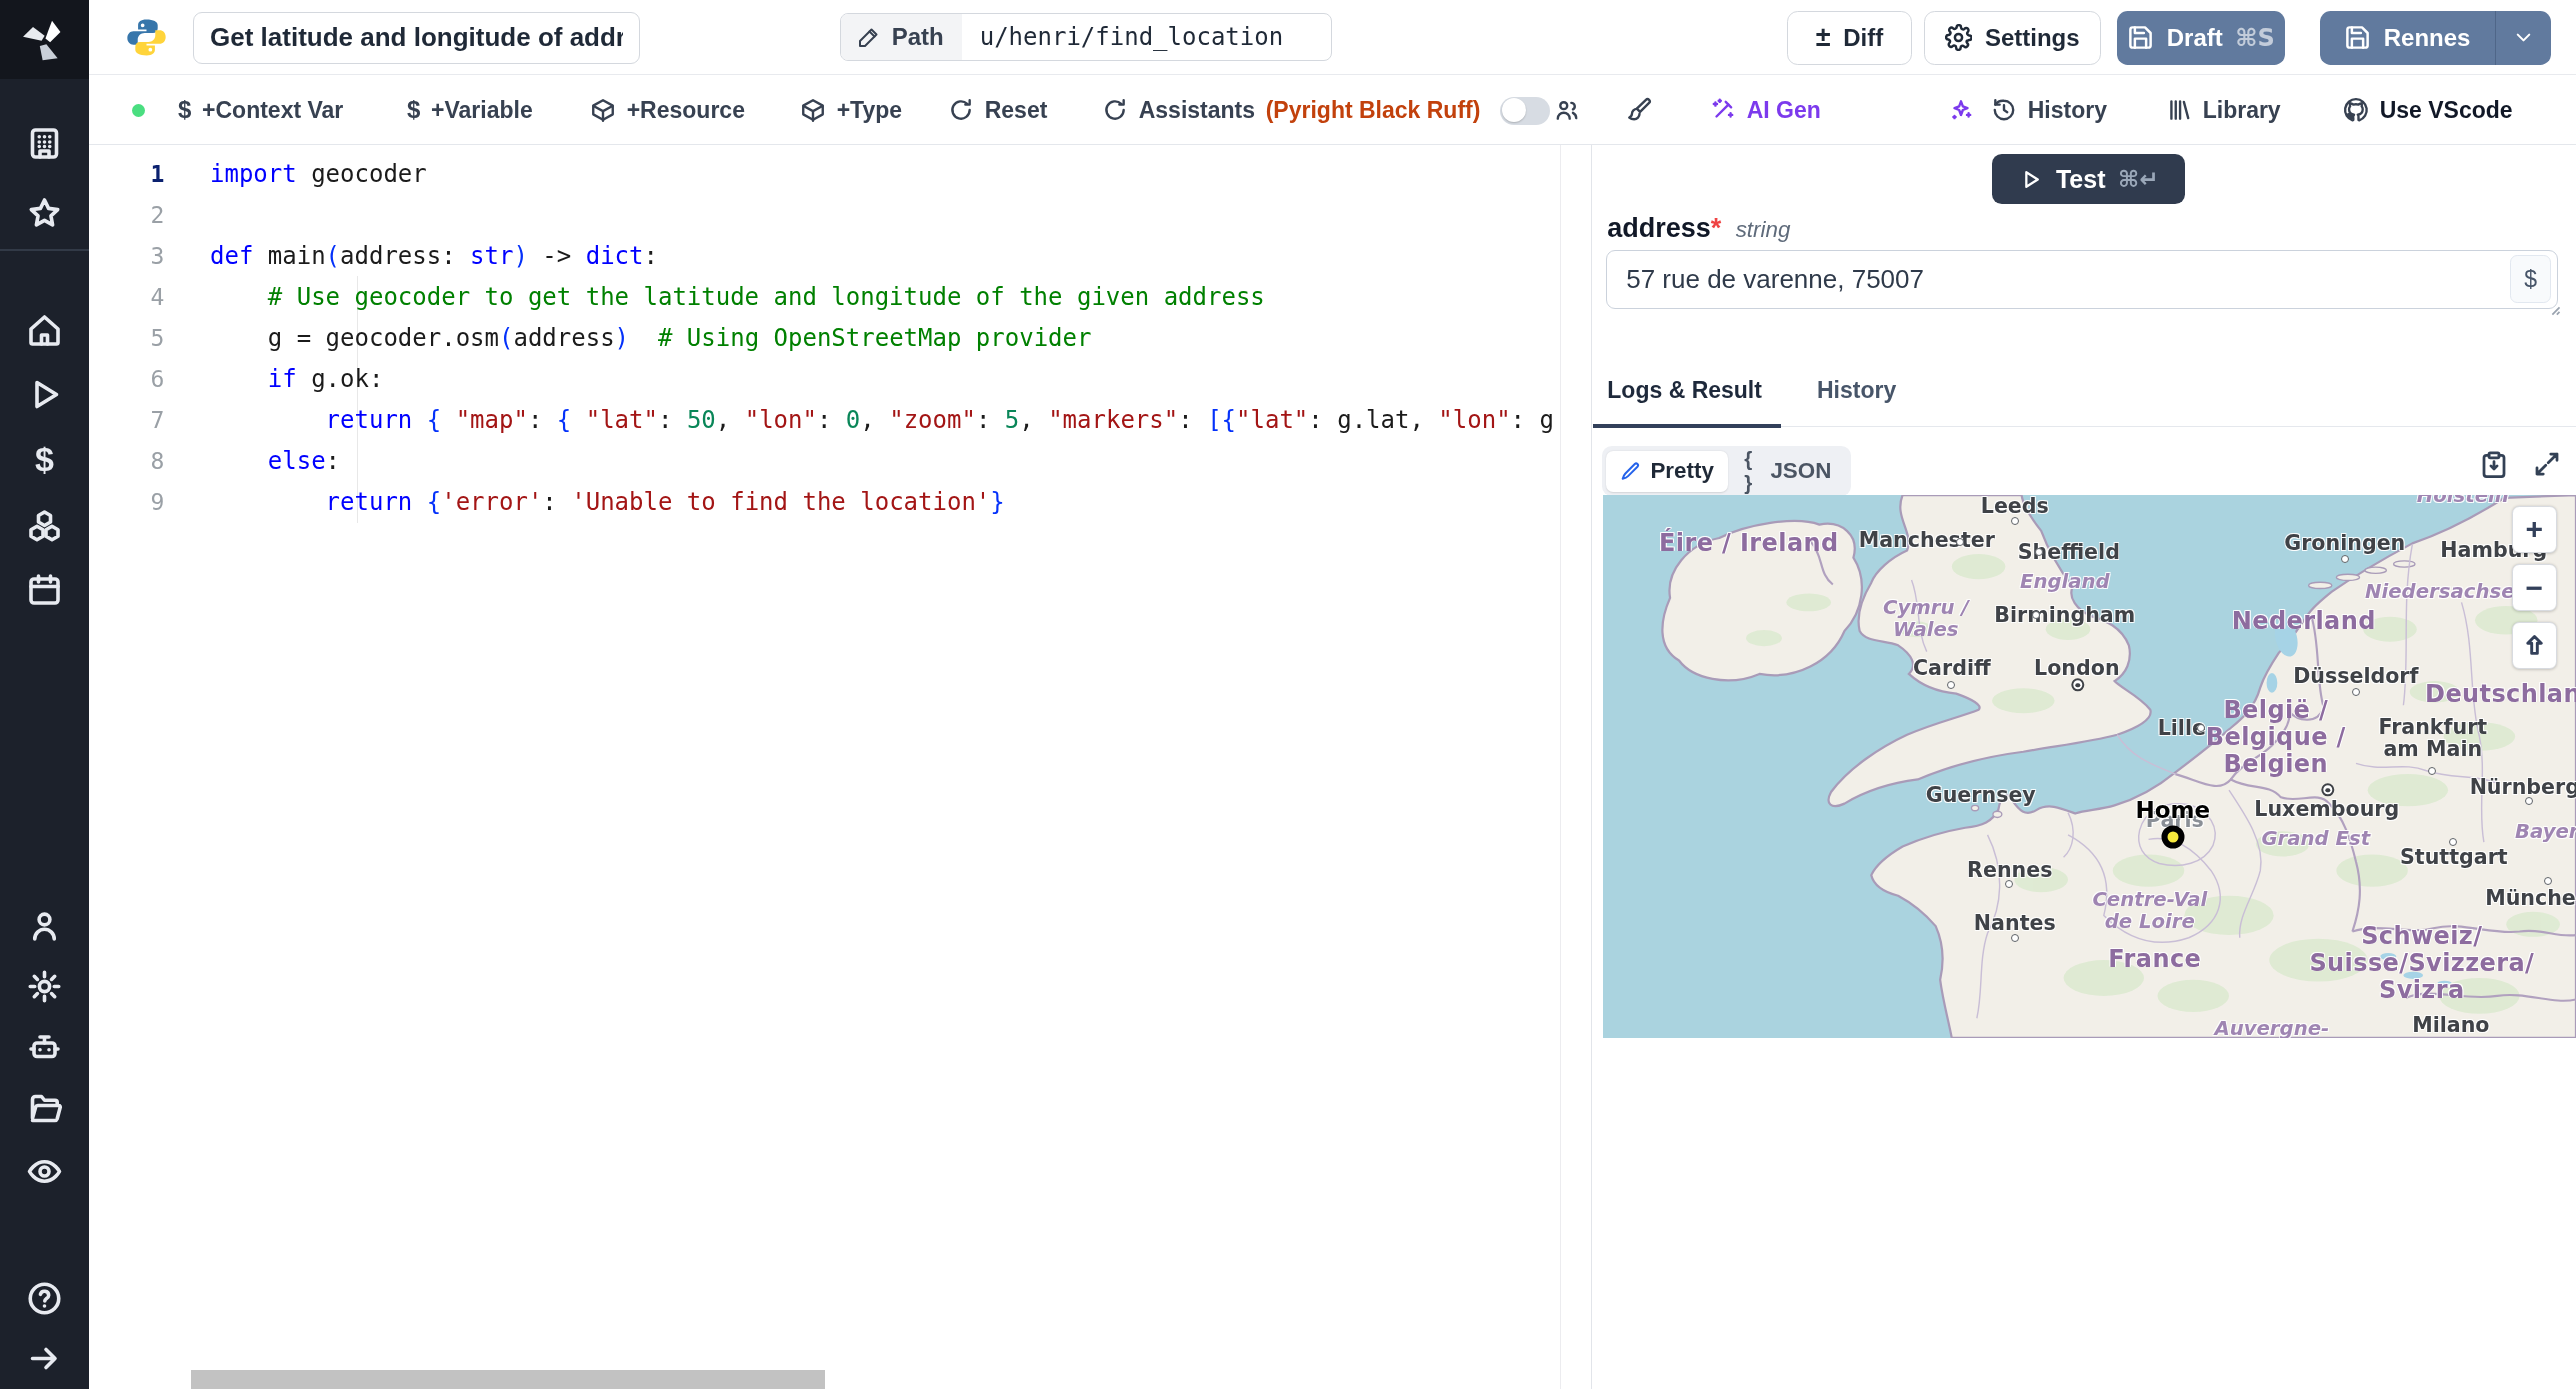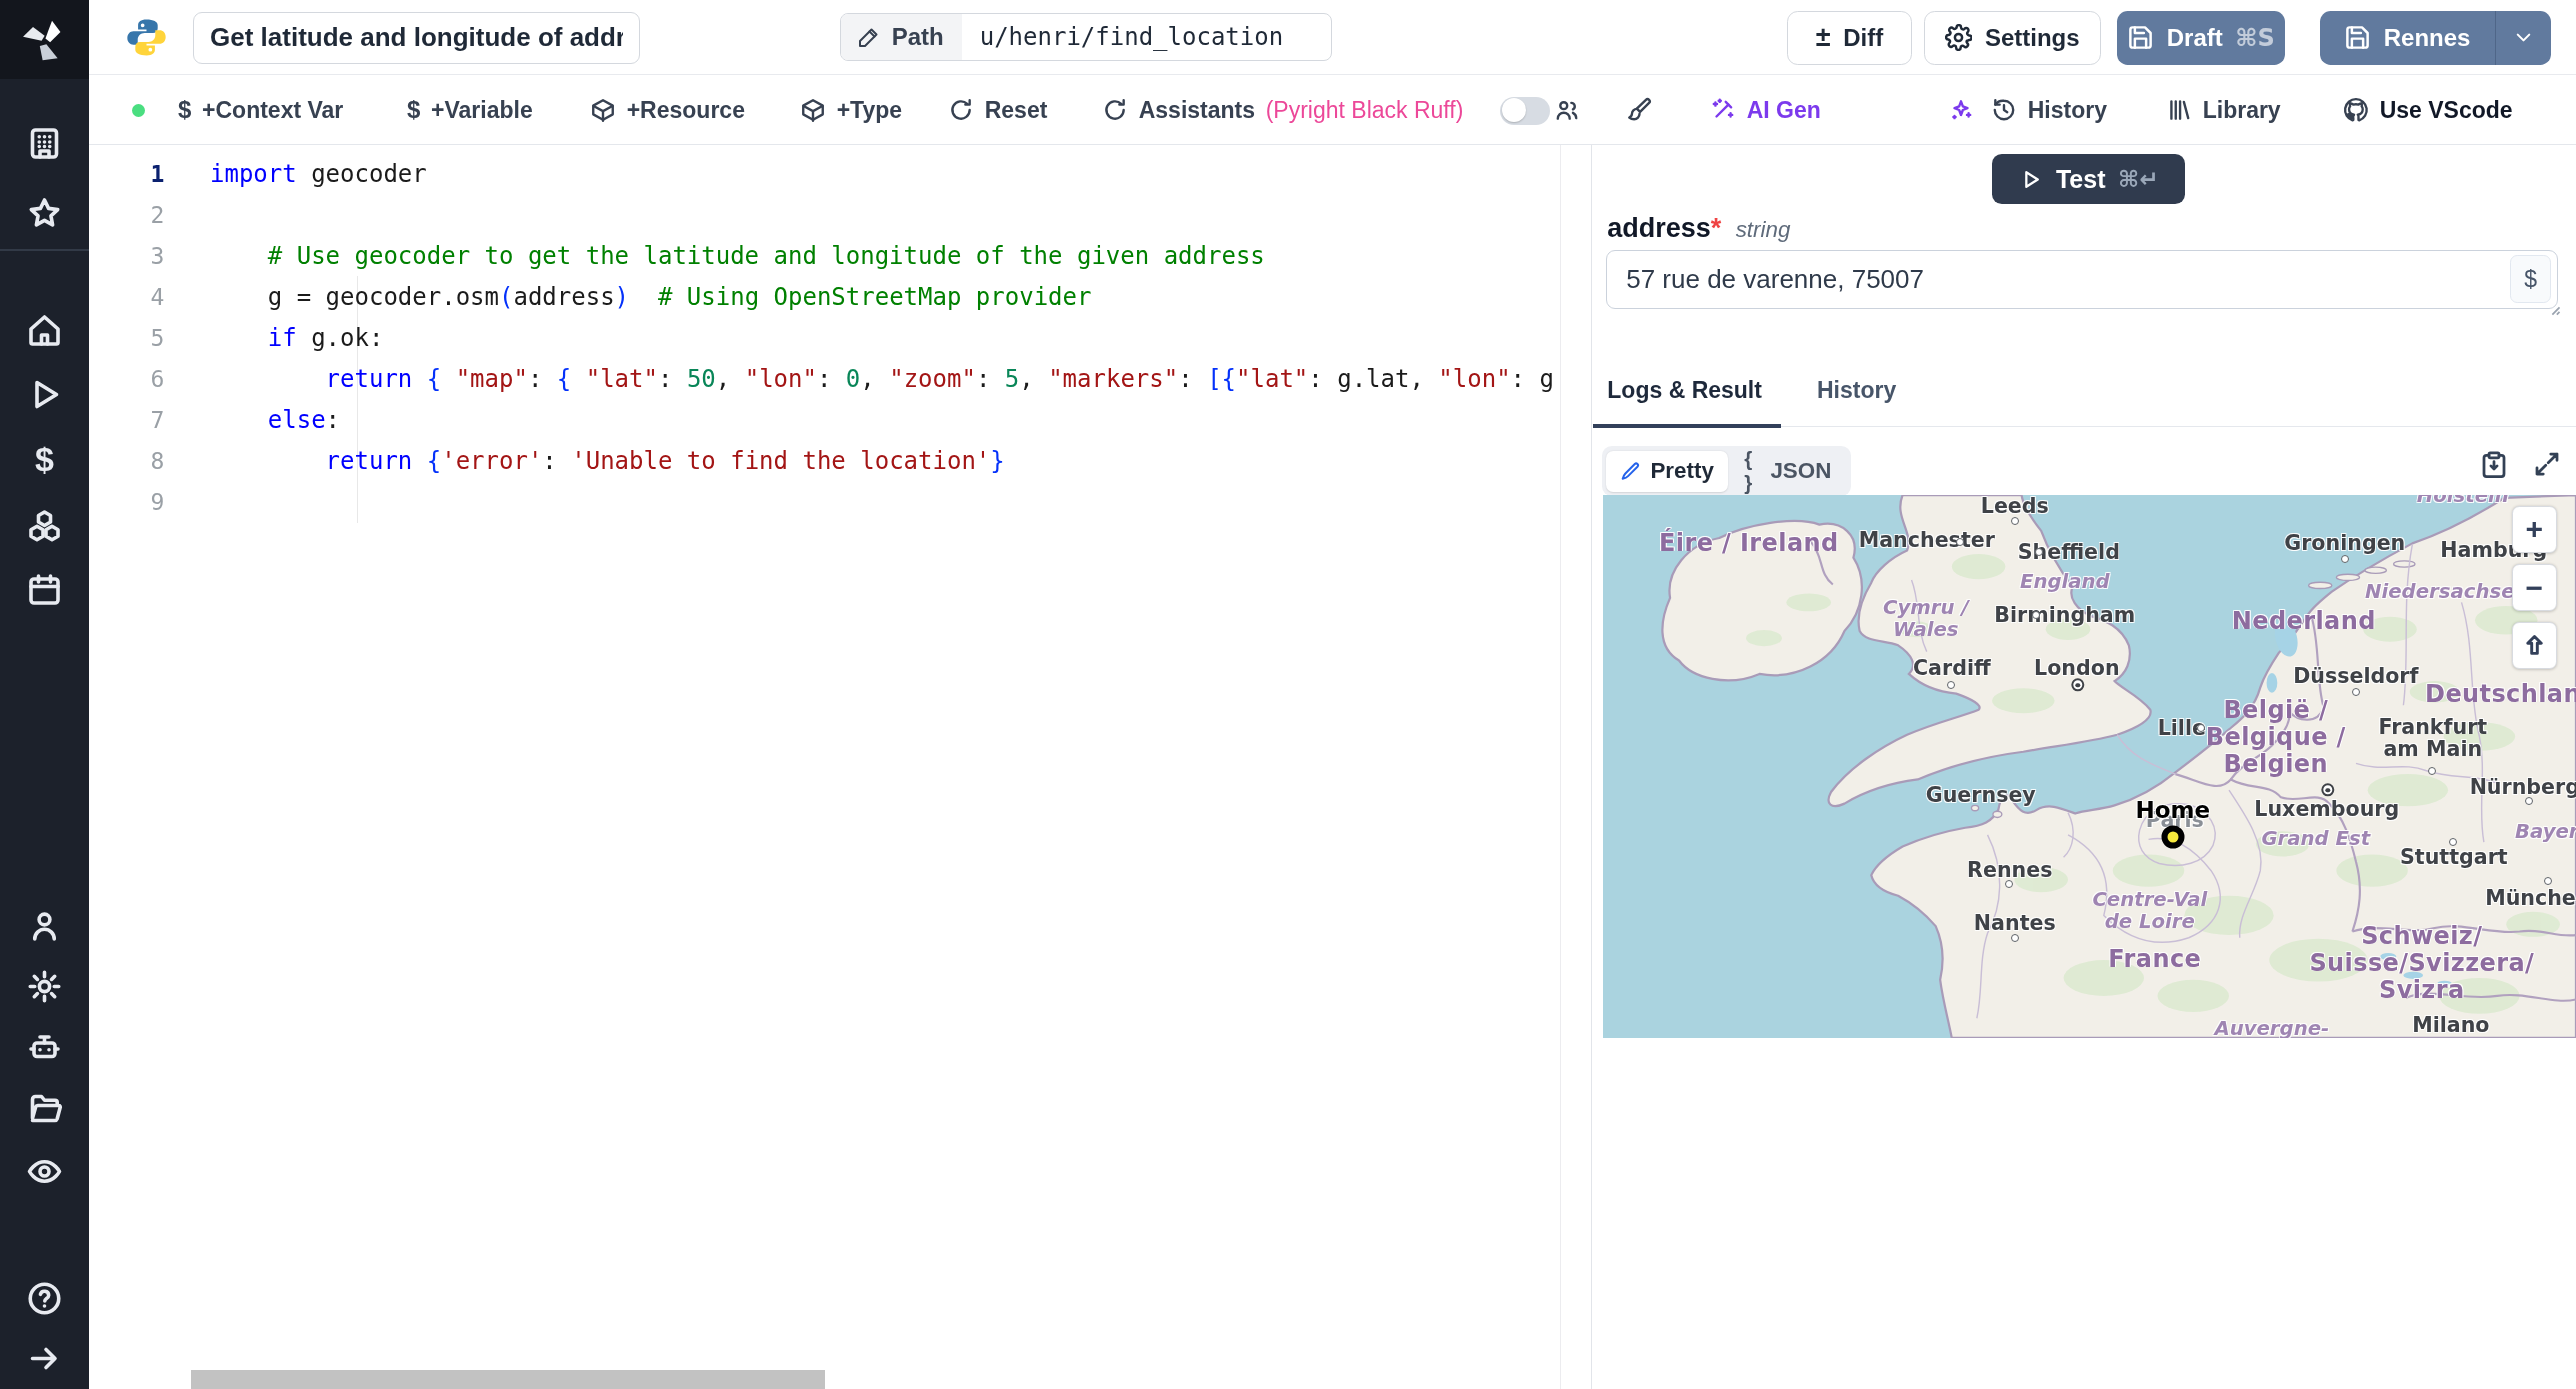--- a/index.html
+++ b/index.html
@@ -30,21 +30,21 @@
   .shortcut { color:rgba(255,255,255,0.62); font-weight:600; font-family:"DejaVu Sans",sans-serif; }
   .deploy-div { width:1.3px; height:54px; background:#4f6688; }
   .pm-glyph { font-size:27px; font-weight:700; }
 
   
   .toolbar { position:absolute; left:89px; top:75px; width:2487px; height:70px; background:#fff; border-bottom:1.3px solid #e4e7ec; }
   .titem { position:absolute; top:0; height:70px; display:flex; align-items:center; gap:10.7px; font-size:23px; font-weight:600; color:#374151; cursor:pointer; white-space:nowrap; }
   .titem svg { width:26px; height:26px; stroke:#374151; stroke-width:2.2; fill:none; stroke-linecap:round; stroke-linejoin:round; }
   .status-dot { position:absolute; left:43px; top:29px; width:13.4px; height:13.4px; border-radius:50%; }
   .tdollar { font-size:24px; font-weight:700; color:#374151; }
-  .green { color:#ec4899; font-weight:400; }
+  .green { color:#c2410c; font-weight:700; }
   .purple, .purple svg { color:#7c3aed; stroke:#7c3aed; }
   .toggle { position:absolute; left:1411px; top:21.5px; width:50px; height:28px; background:#d7dce3; border-radius:14.3px; cursor:pointer; }
   .toggle .knob { position:absolute; left:1.8px; top:1.8px; width:24px; height:24px; border-radius:50%; background:#fff; box-shadow:0 0.9px 1.8px rgba(0,0,0,.2); }
   .vsc-ic { width:29px; height:29px; fill:#374151; }
   .bold-item { font-weight:700; color:#111827; }
 
   
   .editor { position:absolute; left:89px; top:145px; width:1470px; height:1245px; background:#fff; }
   .gutter { position:absolute; left:0; top:9px; width:79px; }
   .lnum { height:41px; line-height:41px; text-align:right; font-family:"DejaVu Sans Mono","Liberation Mono",monospace; font-size:23px; color:#9aa0a6; padding-right:3.6px; }
@@ -354,20 +354,21 @@
         <div class="lnum">5</div>
         <div class="lnum">6</div>
         <div class="lnum">7</div>
         <div class="lnum">8</div>
         <div class="lnum">9</div>
       </div>
     <div class="indent-guide"></div>
     <div class="code" id="code-lines">
         <div class="cline"><span class="tok-kw">import</span><span class="tok-pl"> geocoder</span></div>
         <div class="cline"></div>
+        <div class="cline"><span class="tok-kw">def</span><span class="tok-pl"> main</span><span class="tok-br">(</span><span class="tok-pl">address: </span><span class="tok-kw">str</span><span class="tok-br">)</span><span class="tok-pl"> -&gt; </span><span class="tok-kw">dict</span><span class="tok-pl">:</span></div>
         <div class="cline"><span class="tok-pl">    </span><span class="tok-com"># Use geocoder to get the latitude and longitude of the given address</span></div>
         <div class="cline"><span class="tok-pl">    g = geocoder.osm</span><span class="tok-br">(</span><span class="tok-pl">address</span><span class="tok-br">)</span><span class="tok-pl">  </span><span class="tok-com"># Using OpenStreetMap provider</span></div>
         <div class="cline"><span class="tok-pl">    </span><span class="tok-kw">if</span><span class="tok-pl"> g.ok:</span></div>
         <div class="cline"><span class="tok-pl">        </span><span class="tok-kw">return</span><span class="tok-pl"> </span><span class="tok-br">{</span><span class="tok-pl"> </span><span class="tok-str">"map"</span><span class="tok-pl">: </span><span class="tok-br">{</span><span class="tok-pl"> </span><span class="tok-str">"lat"</span><span class="tok-pl">: </span><span class="tok-num">50</span><span class="tok-pl">, </span><span class="tok-str">"lon"</span><span class="tok-pl">: </span><span class="tok-num">0</span><span class="tok-pl">, </span><span class="tok-str">"zoom"</span><span class="tok-pl">: </span><span class="tok-num">5</span><span class="tok-pl">, </span><span class="tok-str">"markers"</span><span class="tok-pl">: </span><span class="tok-br">[{</span><span class="tok-str">"lat"</span><span class="tok-pl">: g.lat, </span><span class="tok-str">"lon"</span><span class="tok-pl">: g</span></div>
         <div class="cline"><span class="tok-pl">    </span><span class="tok-kw">else</span><span class="tok-pl">:</span></div>
         <div class="cline"><span class="tok-pl">        </span><span class="tok-kw">return</span><span class="tok-pl"> </span><span class="tok-br">{</span><span class="tok-str">'error'</span><span class="tok-pl">: </span><span class="tok-str">'Unable to find the location'</span><span class="tok-br">}</span></div>
       </div>
   </div>
   <div class="vline1"></div>
   <div class="vline2"></div>

